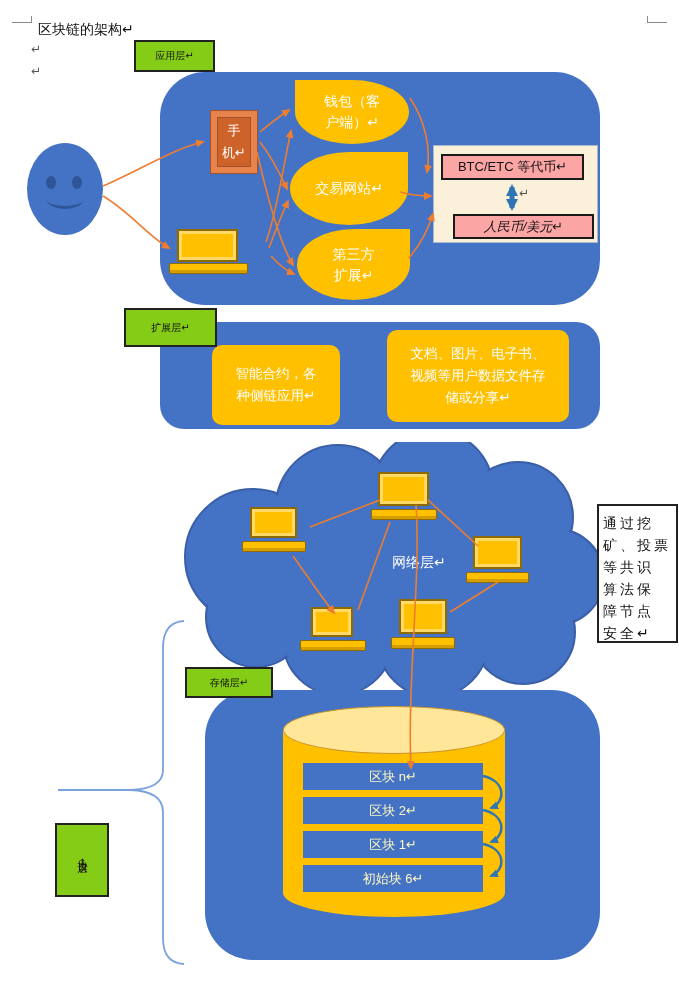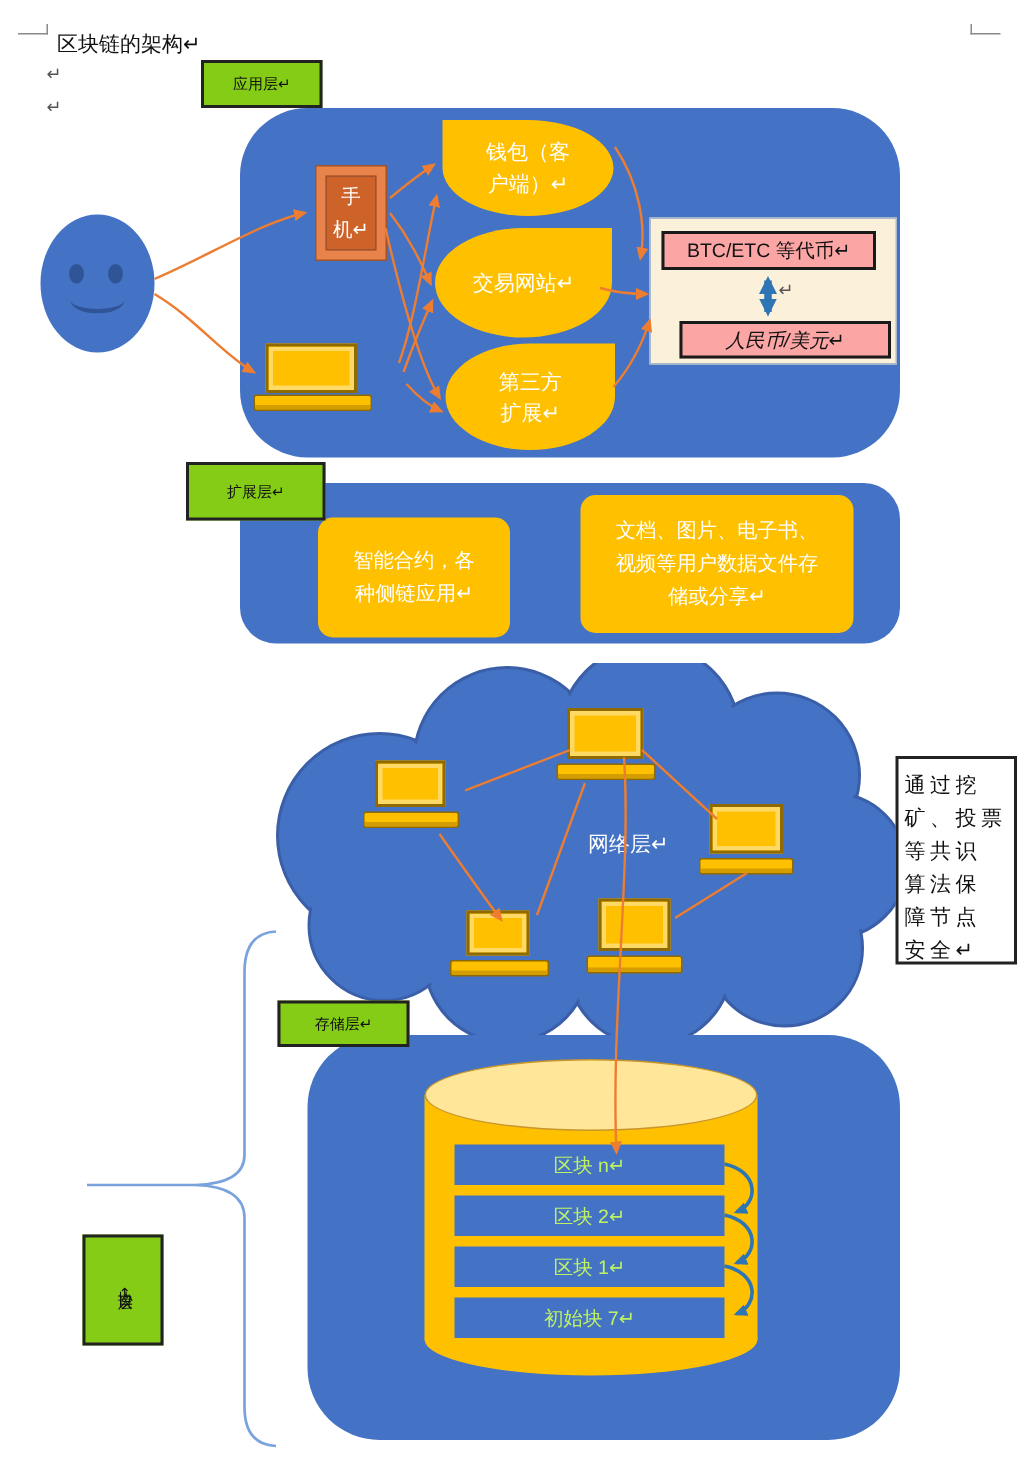--- a/index.html
+++ b/index.html
@@ -9,21 +9,21 @@
   }
   .abs{position:absolute;box-sizing:border-box;}
   .pre{white-space:pre-line;}
   .lbl{background:#84cc16;border:2px solid #222;display:flex;align-items:center;justify-content:center;
        font-size:10px;color:#111;}
   .blue{background:#4472C4;}
   .tear{background:#FFC000;color:#fff;display:flex;align-items:center;justify-content:center;
         text-align:center;font-size:14px;line-height:1.5;}
   .ybox{background:#FFC000;border-radius:10px;color:#fff;display:flex;align-items:center;justify-content:center;
         text-align:center;font-size:13.5px;line-height:1.65;}
-  .bar{background:#4472C4;color:#bef264;display:flex;align-items:center;justify-content:center;font-size:13px;}
+  .bar{background:#4472C4;color:#fef9c3;display:flex;align-items:center;justify-content:center;font-size:13px;}
   .screen{background:#FFC000;border:2px solid #8F6A00;box-shadow:inset 0 0 0 3px #FFD966;}
   .base{background:#FFC000;border:1px solid #8F6A00;border-radius:2px;box-shadow:inset 0 -3px 0 #D49E00;}
   .whitebox{background:#fca5a5;border:2px solid #1a1a1a;display:flex;align-items:center;justify-content:center;
         font-size:13px;color:#111;}
   .cornermark{border-bottom:1px solid #8a8a8a;}
   .pilcrow{font-size:12px;color:#555;}
   svg{display:block;}
 </style>
 </head>
 <body>
@@ -123,21 +123,21 @@
 
   <div class="abs blue" style="left:205px;top:690px;width:395px;height:270px;border-radius:48px;"></div>
 
   <div class="abs" style="left:283px;top:869px;width:222px;height:48px;background:#FFC000;border-radius:50%;"></div>
   <div class="abs" style="left:283px;top:730px;width:222px;height:163px;background:#FFC000;"></div>
   <div class="abs" style="left:283px;top:706px;width:222px;height:48px;background:#FFE699;border:1px solid #C9962B;border-radius:50%;"></div>
 
   <div class="abs bar" style="left:303px;top:763px;width:180px;height:27px;">区块 n↵</div>
   <div class="abs bar" style="left:303px;top:797px;width:180px;height:27px;">区块 2↵</div>
   <div class="abs bar" style="left:303px;top:831px;width:180px;height:27px;">区块 1↵</div>
-  <div class="abs bar" style="left:303px;top:865px;width:180px;height:27px;">初始块 7↵</div>
+  <div class="abs bar" style="left:303px;top:865px;width:180px;height:27px;">初始块 6↵</div>
 
   <div class="abs lbl" style="left:185px;top:667px;width:88px;height:31px;">存储层↵</div>
 
   <svg class="abs" style="left:40px;top:610px;" width="150" height="360" viewBox="0 0 150 360">
     <path d="M 144,11 Q 123,12 123,38 L 123,160 Q 123,179 90,180 L 18,180 M 90,180 Q 123,181 123,202 L 123,328 Q 123,353 144,354" fill="none" stroke="#7AA3DD" stroke-width="1.8"></path>
   </svg>
   <div class="abs lbl" style="left:55px;top:823px;width:54px;height:74px;writing-mode:vertical-rl;letter-spacing:2px;">协议层↵</div>
 
   <svg class="abs" style="left:0;top:0;pointer-events:none;" width="679" height="982" viewBox="0 0 679 982">
     <defs>

